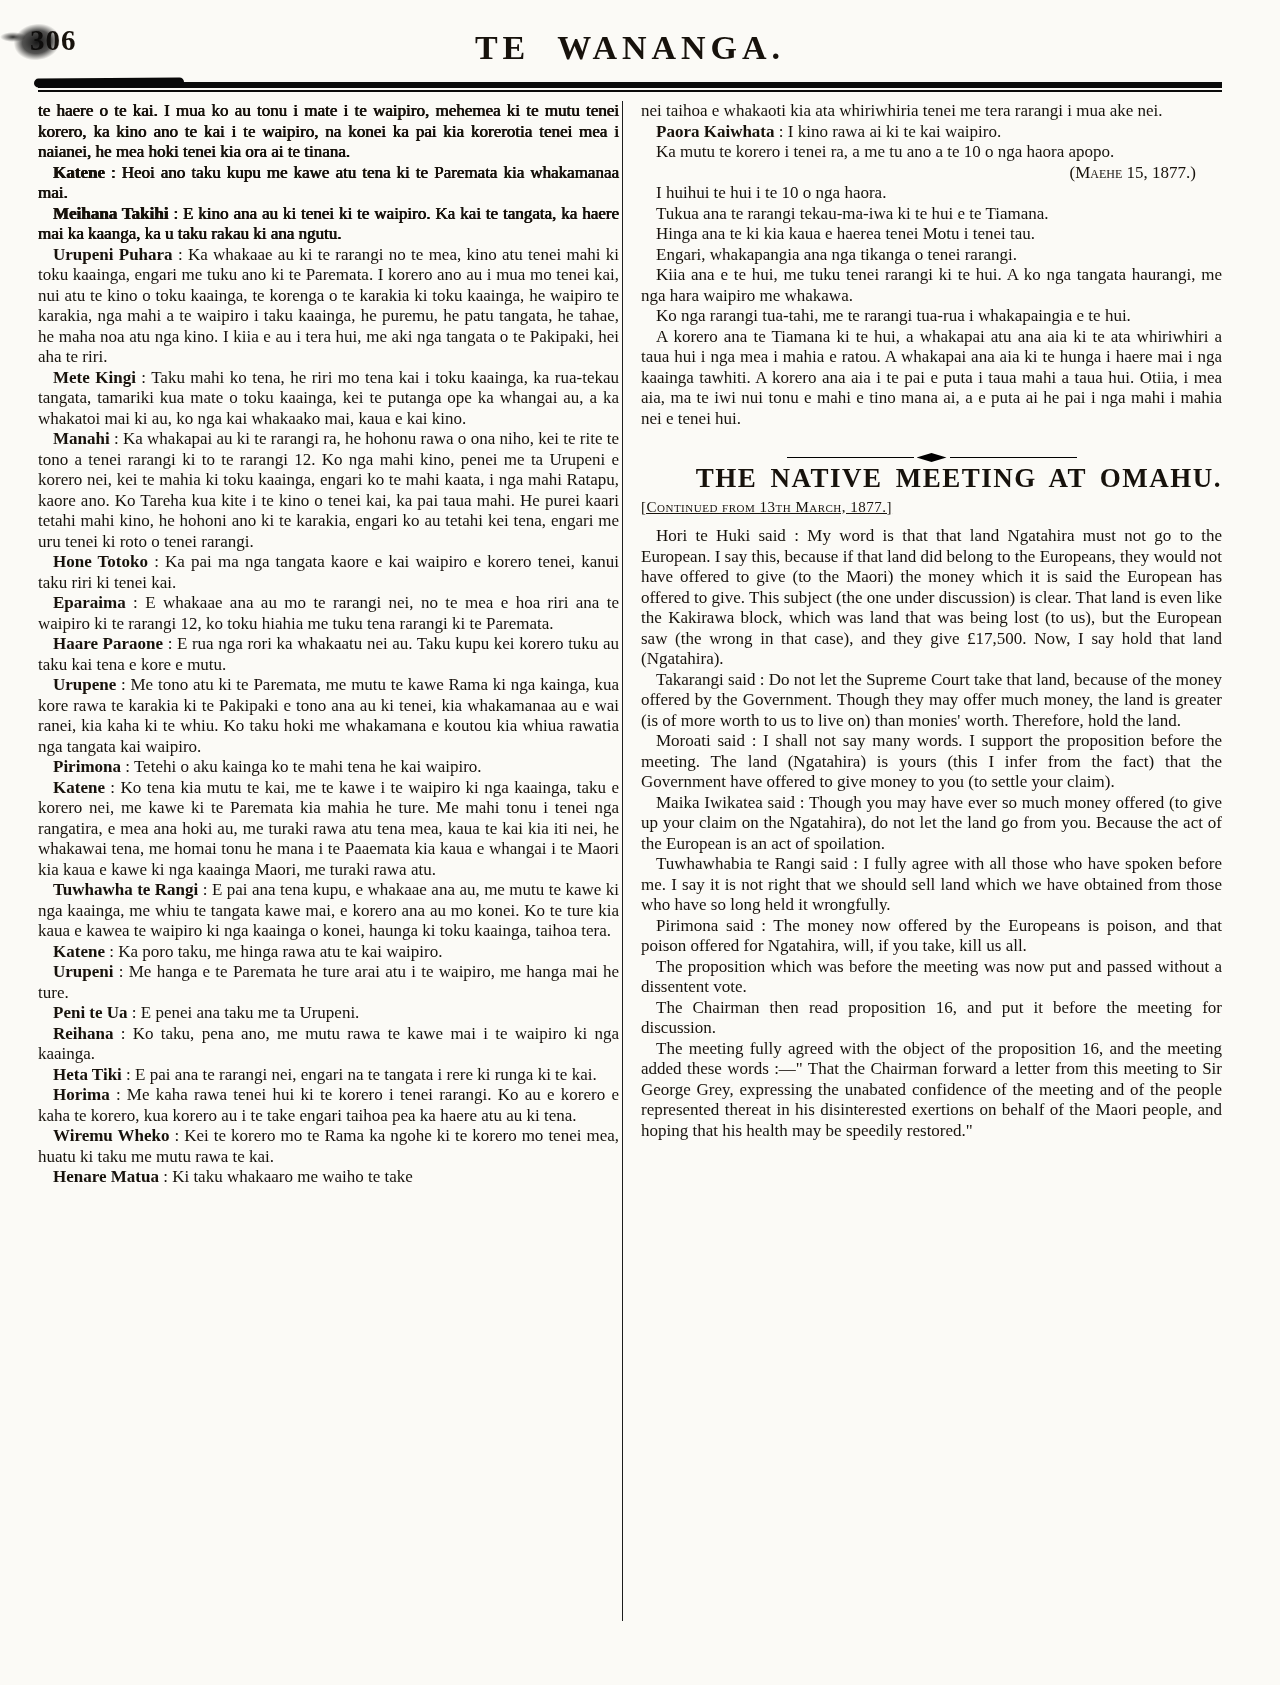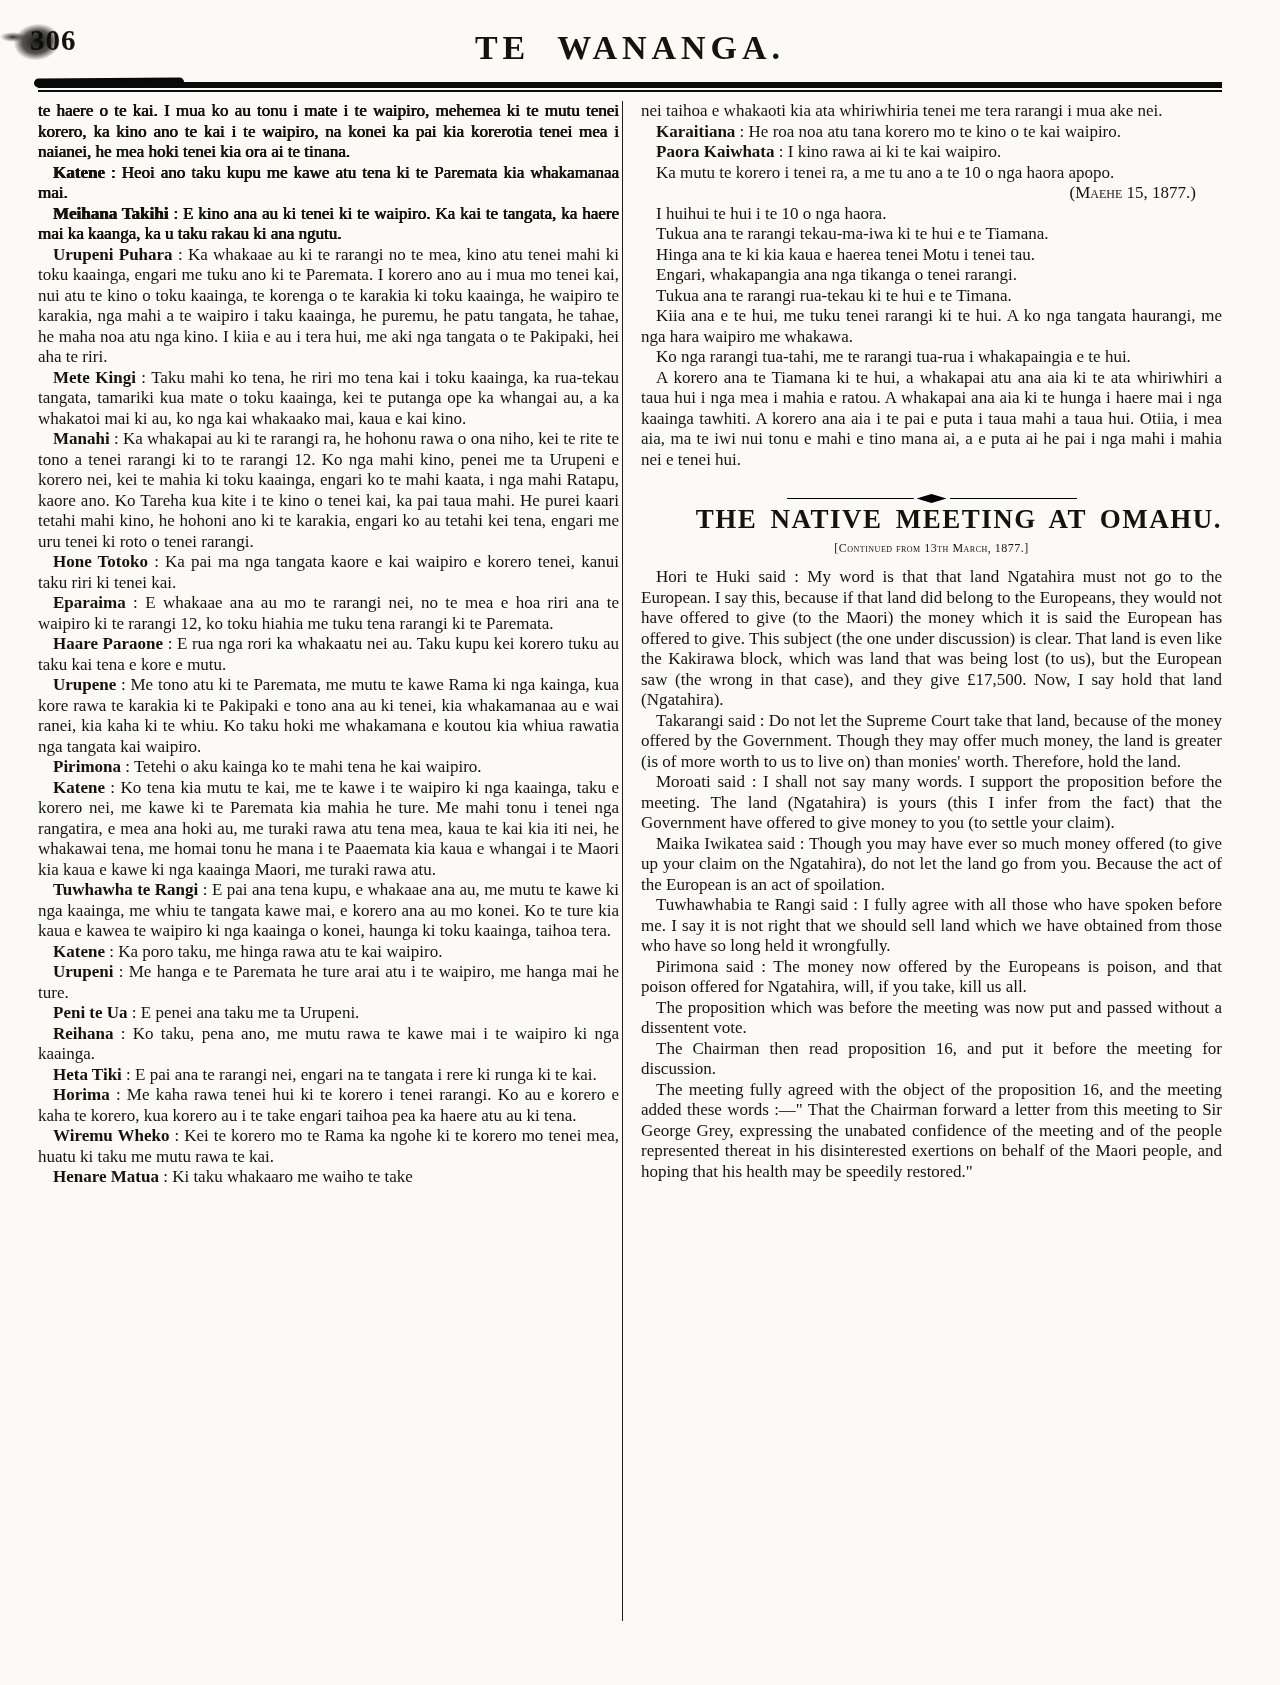--- a/index.html
+++ b/index.html
@@ -112,24 +112,25 @@
   .section-heading {
     margin: 0 0 8px;
     text-align: right;
     font-size: 27px;
     font-weight: 700;
     letter-spacing: 1.5px;
     word-spacing: 5px;
   }
   .continued-note {
     margin: 0 0 9px;
-    text-align: center;
-    font-size: 12px;
+    text-align: left;
+    font-size: 15px;
     font-variant: small-caps;
     letter-spacing: 0.5px;
+    text-decoration: underline;
   }
 </style>
 </head>
 <body>
 
 <div class="page">
 
   <header>
     <div class="page-number-wrap">
       <span class="corner-smudge"></span>
@@ -164,29 +165,27 @@
         <p class="para"><strong class="speaker">Reihana</strong> : Ko taku, pena ano, me mutu rawa te kawe mai i te waipiro ki nga kaainga.</p>
         <p class="para"><strong class="speaker">Heta Tiki</strong> : E pai ana te rarangi nei, engari na te tangata i rere ki runga ki te kai.</p>
         <p class="para"><strong class="speaker">Horima</strong> : Me kaha rawa tenei hui ki te korero i tenei rarangi. Ko au e korero e kaha te korero, kua korero au i te take engari taihoa pea ka haere atu au ki tena.</p>
         <p class="para"><strong class="speaker">Wiremu Wheko</strong> : Kei te korero mo te Rama ka ngohe ki te korero mo tenei mea, huatu ki taku me mutu rawa te kai.</p>
         <p class="para"><strong class="speaker">Henare Matua</strong> : Ki taku whakaaro me waiho te take</p>
       </div>
     <div class="col-divider"></div>
     <div class="col col-right">
       <div id="right-maori">
           <p class="para noindent">nei taihoa e whakaoti kia ata whiriwhiria tenei me tera rarangi i mua ake nei.</p>
-          <p class="para"><strong class="speaker">Karaitiana</strong> : He roa noa atu tana korero mo te kino o te kai waipiro.</p>
           <p class="para"><strong class="speaker">Paora Kaiwhata</strong> : I kino rawa ai ki te kai waipiro.</p>
           <p class="para">Ka mutu te korero i tenei ra, a me tu ano a te 10 o nga haora apopo.</p>
           <p class="para right smallcaps">(Maehe 15, 1877.)</p>
           <p class="para">I huihui te hui i te 10 o nga haora.</p>
           <p class="para">Tukua ana te rarangi tekau-ma-iwa ki te hui e te Tiamana.</p>
           <p class="para">Hinga ana te ki kia kaua e haerea tenei Motu i tenei tau.</p>
           <p class="para">Engari, whakapangia ana nga tikanga o tenei rarangi.</p>
-          <p class="para">Tukua ana te rarangi rua-tekau ki te hui e te Timana.</p>
           <p class="para">Kiia ana e te hui, me tuku tenei rarangi ki te hui. A ko nga tangata haurangi, me nga hara waipiro me whakawa.</p>
           <p class="para">Ko nga rarangi tua-tahi, me te rarangi tua-rua i whakapaingia e te hui.</p>
           <p class="para">A korero ana te Tiamana ki te hui, a whakapai atu ana aia ki te ata whiriwhiri a taua hui i nga mea i mahia e ratou. A whakapai ana aia ki te hunga i haere mai i nga kaainga tawhiti. A korero ana aia i te pai e puta i taua mahi a taua hui. Otiia, i mea aia, ma te iwi nui tonu e mahi e tino mana ai, a e puta ai he pai i nga mahi i mahia nei e tenei hui.</p>
         </div>
 
       <div class="ornament">
         <span class="line"></span>
         <span class="diamond"></span>
         <span class="line"></span>
       </div>

